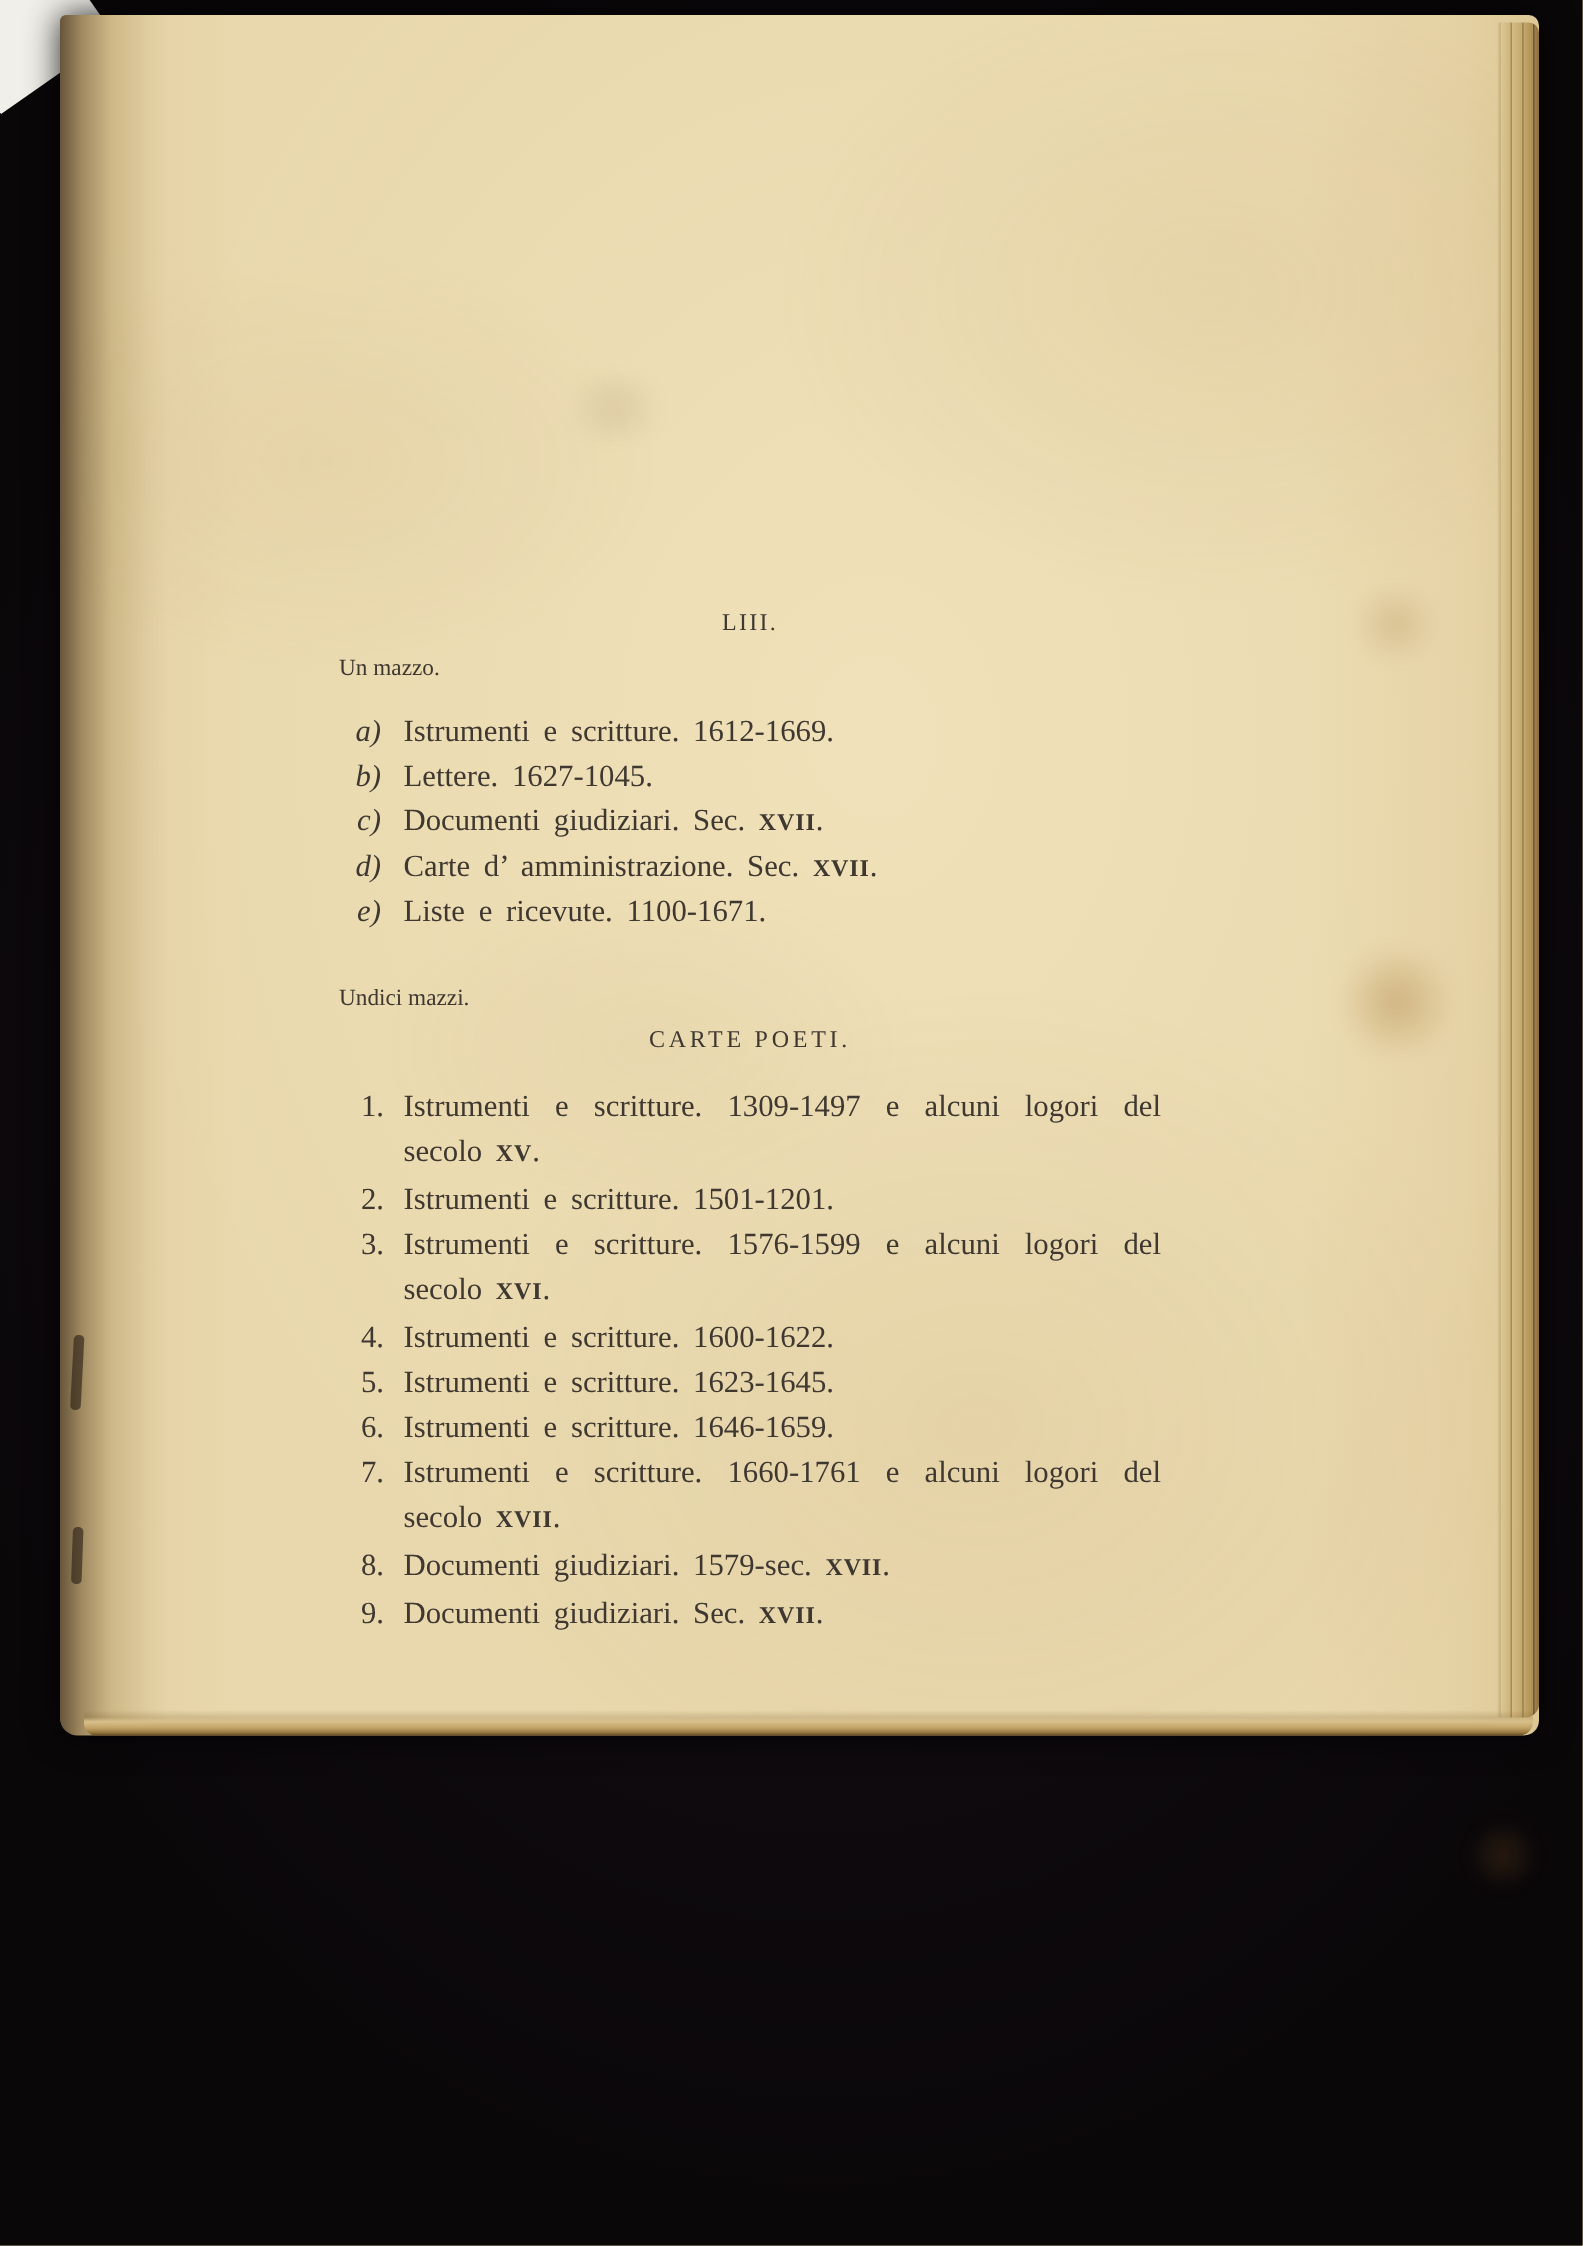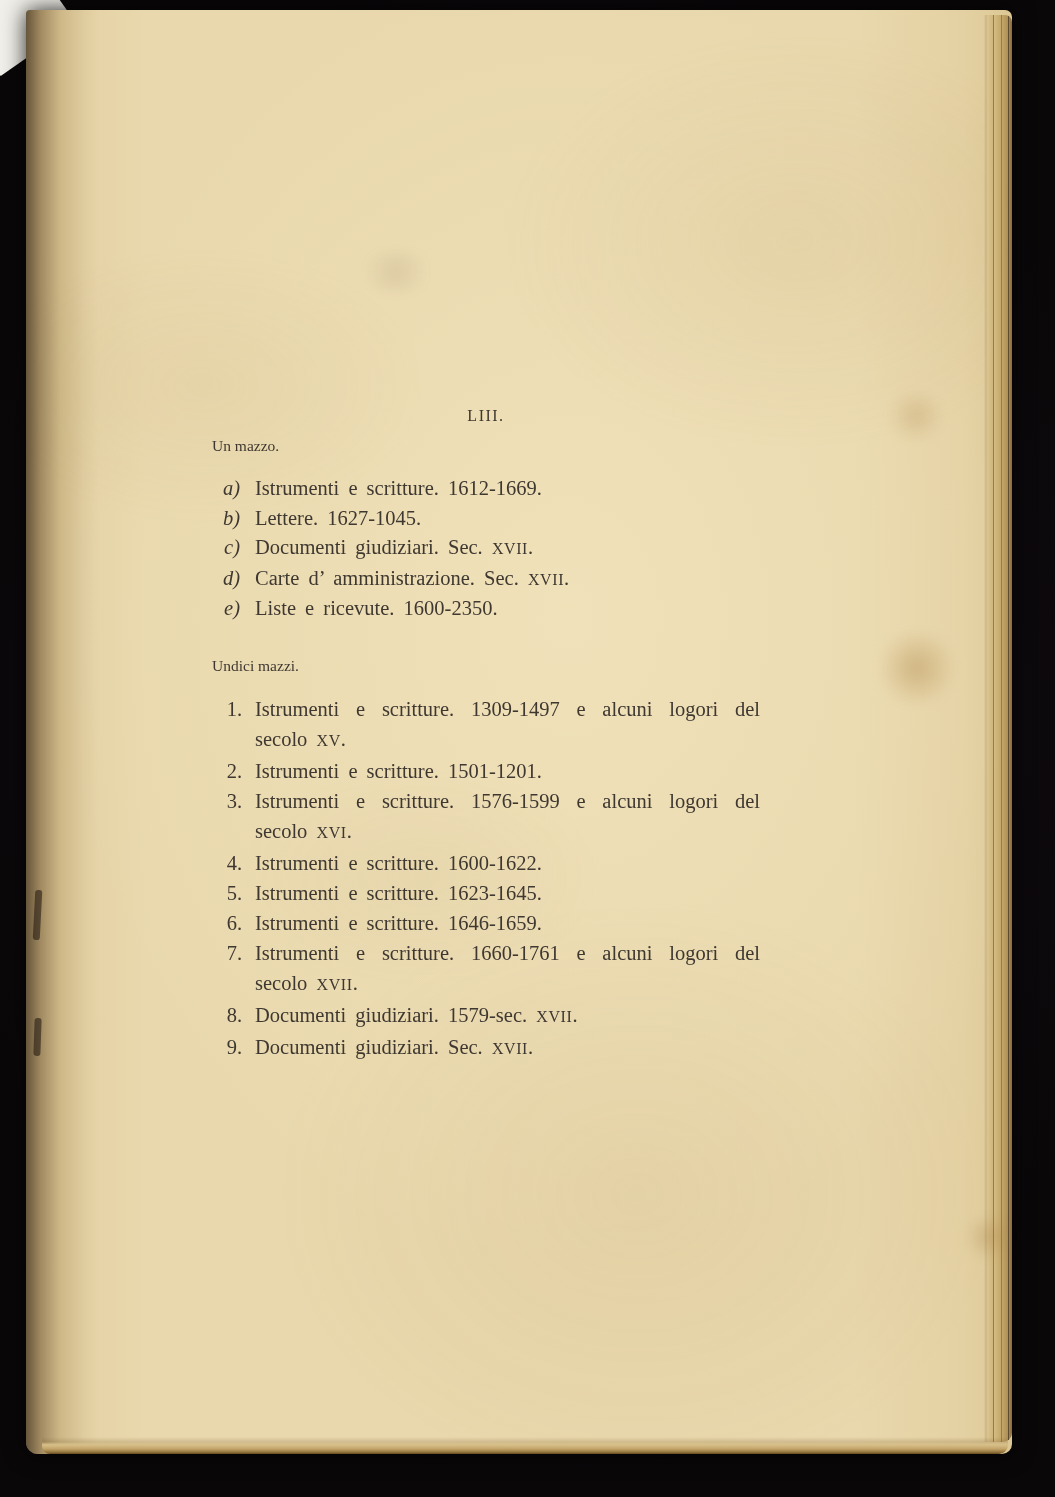--- a/index.html
+++ b/index.html
@@ -13,21 +13,21 @@
   .scan {
     position:absolute; inset:0;
     background: radial-gradient(ellipse 900px 1100px at 52% 48%, #141017 0%, #0a0709 70%);
   }
   .corner-flash {
     position:absolute; left:-34px; top:-34px; width:92px; height:92px;
     background:#f0efe9;
     transform:rotate(-35deg);
   }
   .page {
-    position:absolute; left:26px; top:10px; width:986px; height:1444px;
+    position:absolute; left:40px; top:10px; width:986px; height:1147px;
     background:
       radial-gradient(ellipse 720px 920px at 55% 42%, rgba(255,246,214,0.30), rgba(255,246,214,0) 72%),
       linear-gradient(90deg, #c8ae7c 0px, #dbc694 26px, #e5d3a6 58px, #e9d8ad 120px, #e9d8ad 84%, #e4d1a3 95%, #dcc795 100%),
       #e8d6aa;
     border-radius:4px 7px 10px 12px;
     box-shadow:0 0 22px rgba(0,0,0,0.85);
   }
   .mottle {
     position:absolute; inset:0; border-radius:inherit; pointer-events:none;
     background:
@@ -83,21 +83,21 @@
   .sec-liv { margin-top:33px; }
   .item {
     display:flex; align-items:baseline;
     font-size:20.5px; word-spacing:4px;
   }
   .sec-liii .item { line-height:29.5px; }
   .sec-liv  .item { line-height:30px; }
   .item-label { flex:0 0 30px; text-align:right; }
   .lettered .item-label { font-style:italic; padding-right:2px; }
   .item-text { margin-left:13px; width:505px; text-align:justify; }
-  .sc { font-size:0.78em; letter-spacing:0.6px; text-transform:uppercase; }
+  .sc { font-size:0.78em; letter-spacing:0.6px; text-transform:uppercase;font-weight:bold; }
 </style>
 </head>
 <body>
 
 <div class="scan">
   <div class="corner-flash"></div>
 
   <div class="page">
     <div class="mottle"></div>
     <div class="edge-left"></div>
@@ -127,27 +127,28 @@
             <li class="item">
               <span class="item-label">c)</span>
               <div class="item-text">Documenti giudiziari. Sec. <span class="sc">xvii</span>.</div>
             </li>
             <li class="item">
               <span class="item-label">d)</span>
               <div class="item-text">Carte d’ amministrazione. Sec. <span class="sc">xvii</span>.</div>
             </li>
             <li class="item">
               <span class="item-label">e)</span>
-              <div class="item-text">Liste e ricevute. 1600-2350.</div>
+              <div class="item-text">Liste e ricevute. 1100-1671.</div>
             </li>
           </ol>
       </section>
 
       <section class="sec sec-liv">
         <div class="sec-sub">Undici mazzi.</div>
+        <div class="sec-title">CARTE POETI.</div>
         <ol class="items numbered">
             <li class="item">
               <span class="item-label">1.</span>
               <div class="item-text">Istrumenti e scritture. 1309-1497 e alcuni logori del secolo <span class="sc">xv</span>.</div>
             </li>
             <li class="item">
               <span class="item-label">2.</span>
               <div class="item-text">Istrumenti e scritture. 1501-1201.</div>
             </li>
             <li class="item">

